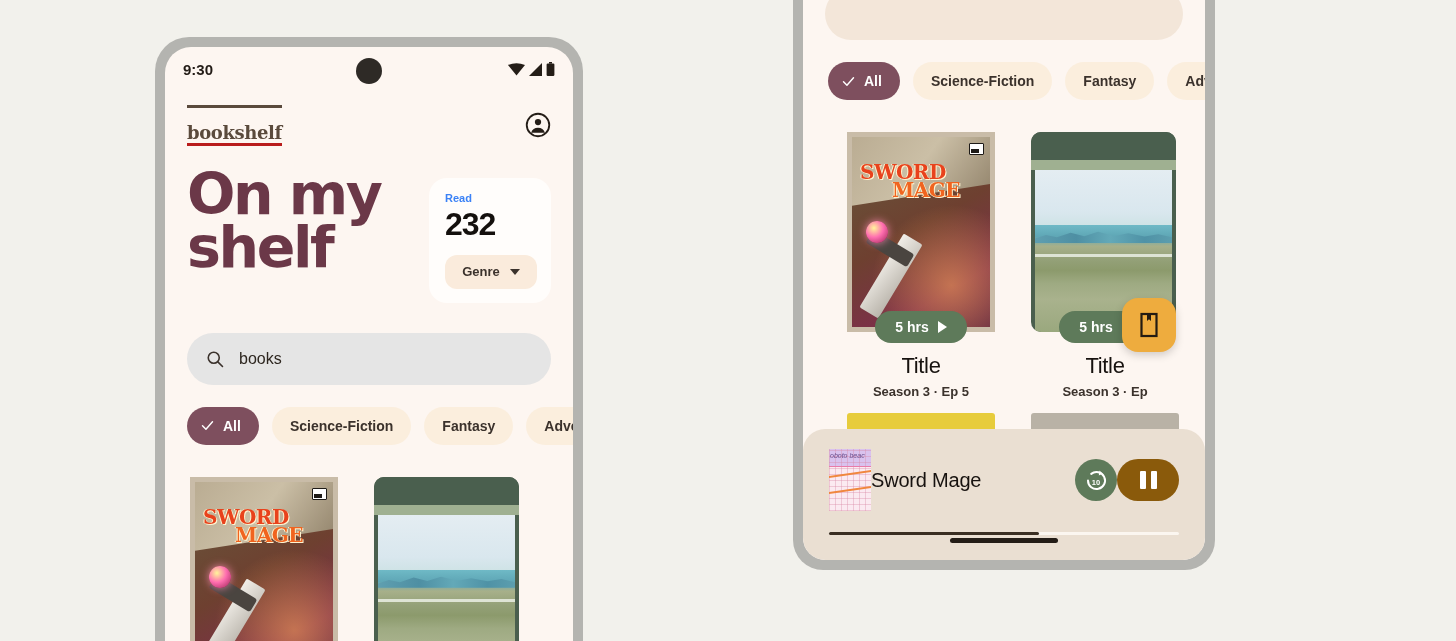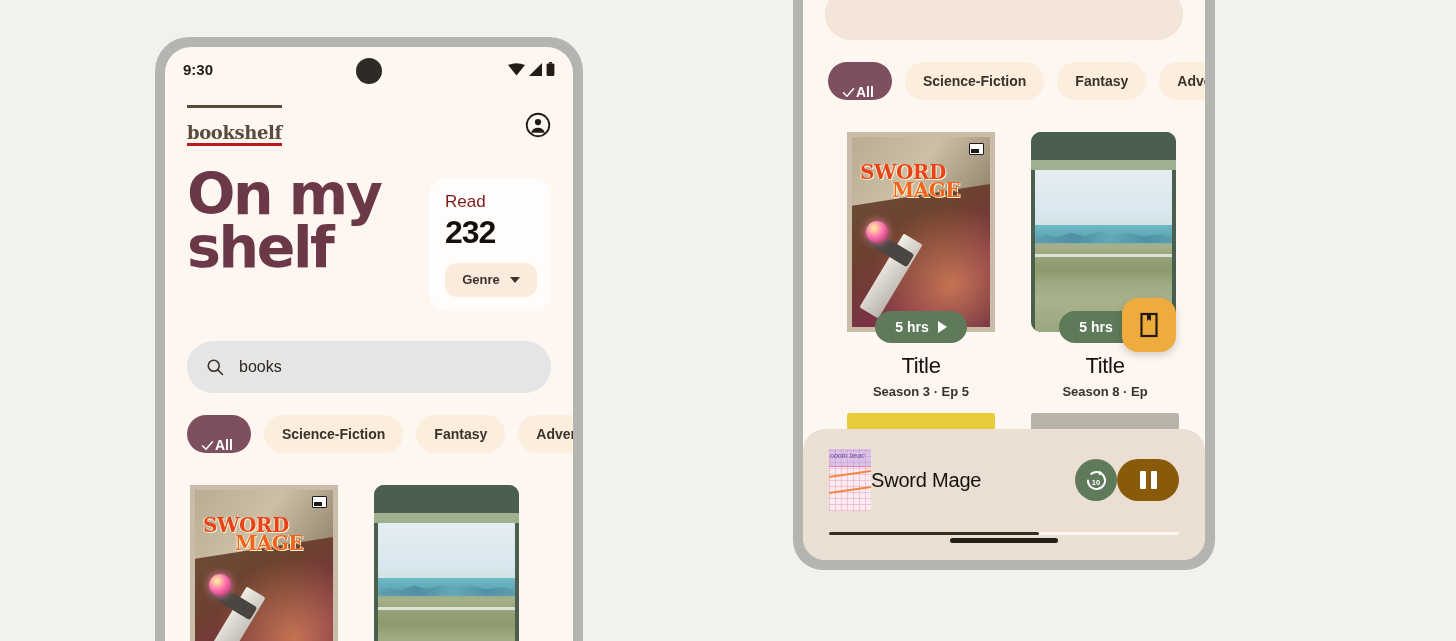--- a/index.html
+++ b/index.html
@@ -59,21 +59,21 @@
   .hero-title {
     font-family: "DejaVu Sans", sans-serif;
     font-size: 57px; line-height: 0.94; font-weight: 700;
     color: #6B3848; letter-spacing: -2.4px; max-width: 250px;
   }
   .read-card {
     background: #FFFDFB; border-radius: 18px;
     padding: 14px 14px 14px 16px; width: 122px; flex: none;
     margin-top: 10px;
   }
-  .read-label { font-size: 17px; font-weight: 400; color: #7f1d1d; }
+  .read-label { font-size: 11px; font-weight: 700; color: #3b82f6; }
   .read-count {
     font-size: 32px; font-weight: 700; color: #14100D;
     letter-spacing: -1px; margin-top: 2px;
   }
   .genre-btn {
     margin-top: 12px; background: #FAEBDC; border-radius: 12px;
     height: 34px; display: flex; align-items: center; justify-content: center;
     gap: 10px; font-size: 13px; font-weight: 700; color: #3B322C;
     cursor: pointer; border: none; width: 100%;
   }
@@ -90,21 +90,21 @@
   .chip-row {
     display: flex; gap: 13px; padding: 22px 0 0 22px;
     white-space: nowrap; overflow: hidden;
   }
   .chip {
     height: 38px; border-radius: 19px; background: #FBEEDD;
     display: inline-flex; align-items: center; padding: 0 18px;
     font-size: 14px; font-weight: 700; color: #3B322C; flex: none;
     cursor: pointer; border: none;
   }
-  .chip.active { background: #7E4F5E; color: #FFFFFF; padding: 0 18px 0 13px; gap: 0; align-items: flex-end; }
+  .chip.active { background: #7E4F5E; color: #FFFFFF; padding: 0 18px 0 13px; gap: 8px; }
 
   .book-grid {
     display: flex; gap: 36px; padding: 32px 0 0 25px; overflow: hidden;
   }
   .book-cover { width: 148px; flex: none; }
 
   
   .cover-sword {
     width: 148px; height: 200px; position: relative; overflow: hidden;
     background: #C9BCA8; padding: 5px;
@@ -417,21 +417,21 @@
             <div class="photo">
               <div class="ridge"></div>
               <div class="strip"></div>
             </div>
           </div>
           <div class="dur-pill">
             <span>5 hrs</span>
             <span class="play-tri"></span>
           </div>
           <div class="bk-title">Title</div>
-          <div class="bk-sub">Season 8 · Ep</div>
+          <div class="bk-sub">Season 3 · Ep</div>
         </div>
 
       </div>
 
       <div class="t-grid2">
         <div class="stub a"></div>
         <div class="stub b"></div>
       </div>
 
       <div class="fab">

